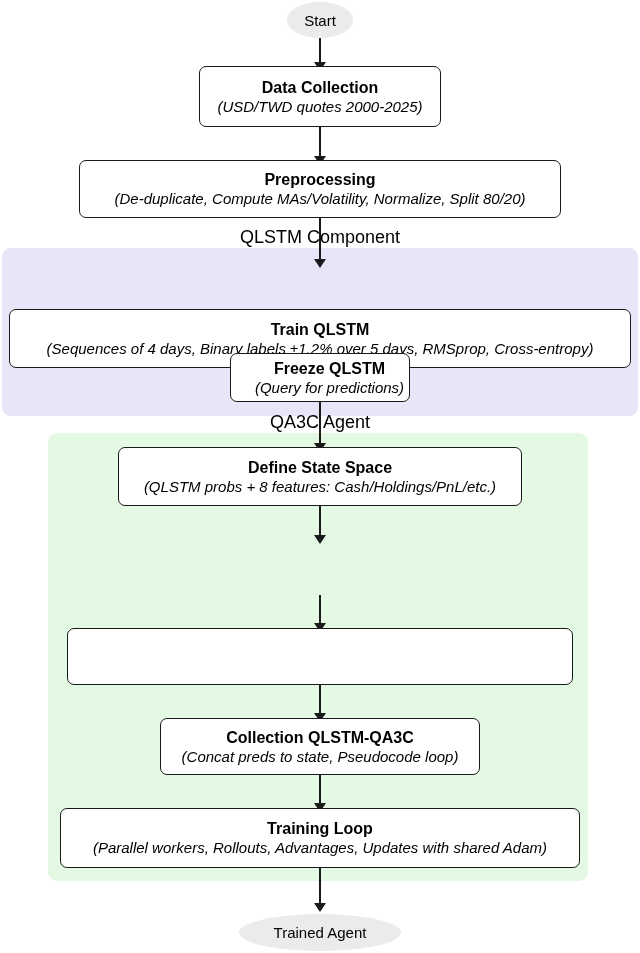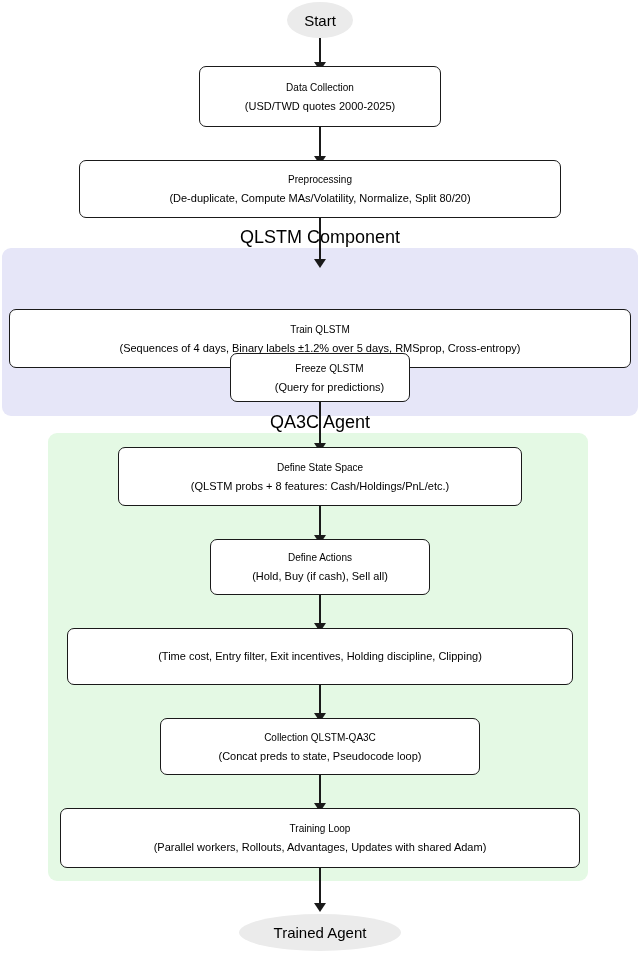--- a/index.html
+++ b/index.html
@@ -65,28 +65,30 @@
     border: 1.6px solid #1a1a1a;
     border-radius: 7px;
     display: flex;
     flex-direction: column;
     align-items: center;
     justify-content: center;
     box-sizing: border-box;
     color: #000000;
   }
   .node .title {
-    font-size: 10px;
+    font-size: 16px;
     line-height: 19px;
     white-space: nowrap;
+    font-weight: bold;
   }
   .node .sub {
-    font-size: 11px;
+    font-size: 15px;
     line-height: 19px;
     white-space: nowrap;
+    font-style: italic;
   }
   
   .edge-label {
     position: absolute;
     font-size: 18px;
     line-height: 16px;
     color: #000000;
     white-space: nowrap;
     text-align: center;
   }
@@ -177,27 +179,22 @@
     <div class="node" style="left:230px; top:353px; width:180px; height:49px;padding-left:19px;">
       <div class="title">Freeze QLSTM</div>
       <div class="sub">(Query for predictions)</div>
     </div>
 
     <div class="node" style="left:118px; top:447px; width:404px; height:59px;">
       <div class="title">Define State Space</div>
       <div class="sub">(QLSTM probs + 8 features: Cash/Holdings/PnL/etc.)</div>
     </div>
 
-    <div class="node" style="left:210px; top:539px; width:220px; height:56px;">
-      <div class="title">Define Actions</div>
-      <div class="sub">(Hold, Buy (if cash), Sell all)</div>
-    </div>
 
     <div class="node" style="left:67px; top:628px; width:506px; height:57px;">
-      <div class="sub">(Time cost, Entry filter, Exit incentives, Holding discipline, Clipping)</div>
     </div>
 
     <div class="node" style="left:160px; top:718px; width:320px; height:57px;">
       <div class="title">Collection QLSTM-QA3C</div>
       <div class="sub">(Concat preds to state, Pseudocode loop)</div>
     </div>
 
     <div class="node" style="left:60px; top:808px; width:520px; height:60px;">
       <div class="title">Training Loop</div>
       <div class="sub">(Parallel workers, Rollouts, Advantages, Updates with shared Adam)</div>

